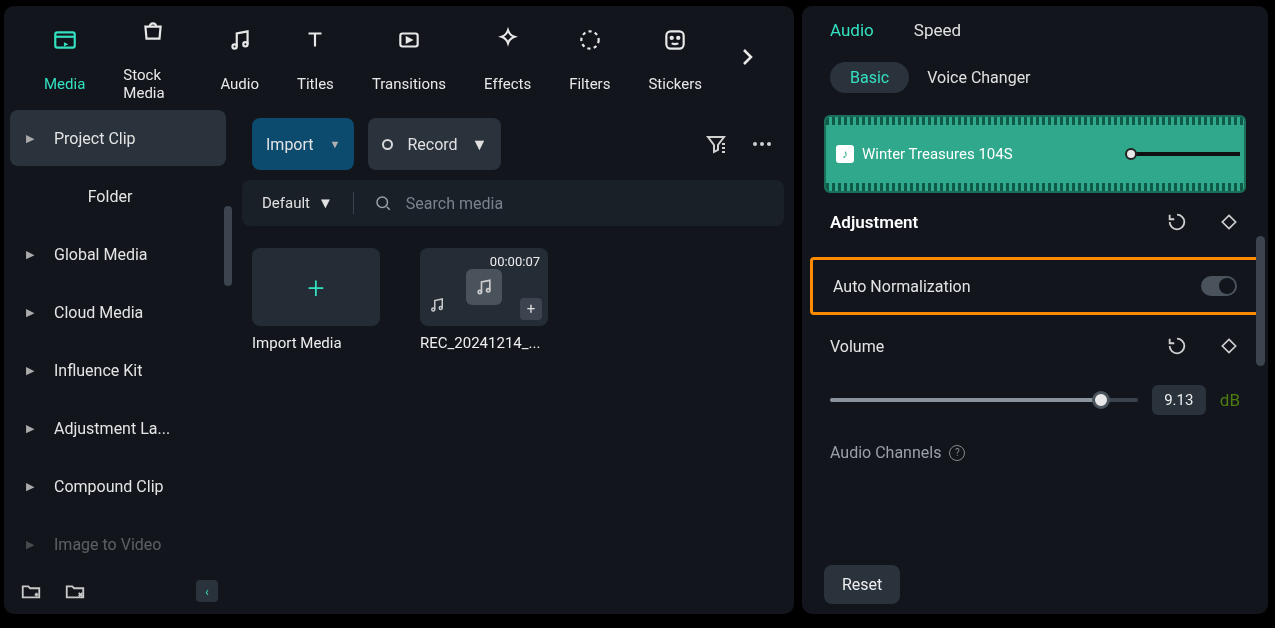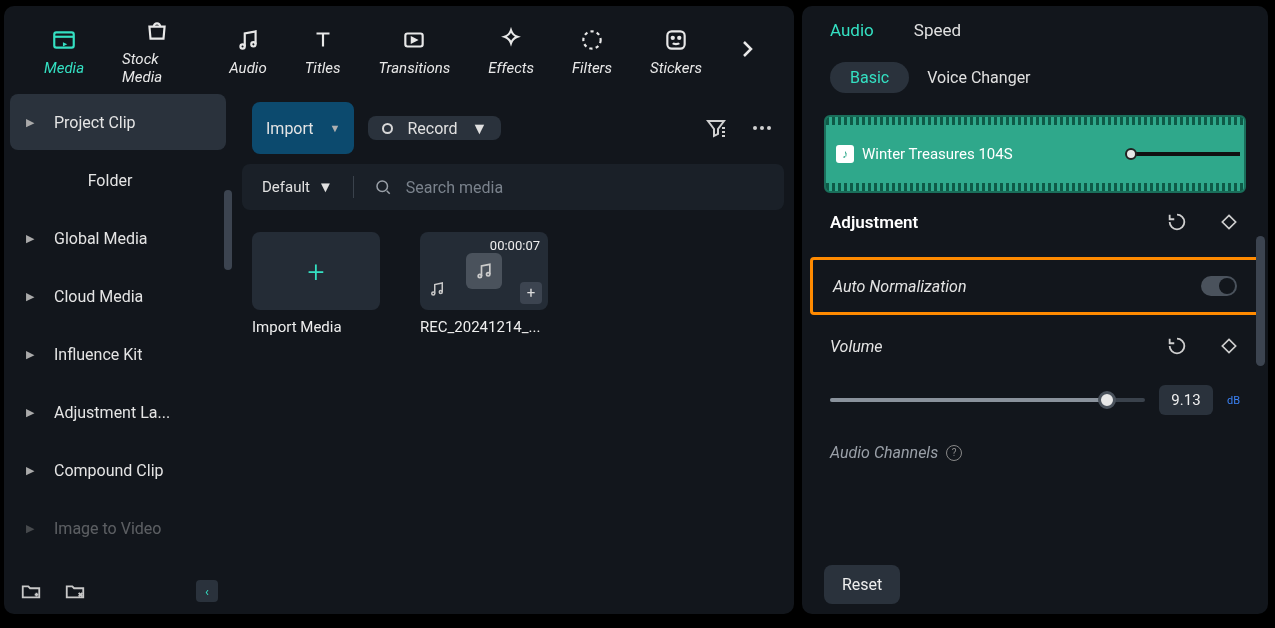--- a/index.html
+++ b/index.html
@@ -2,21 +2,21 @@
 <html><head>
 <meta charset="utf-8">
 <style>
   * { box-sizing: border-box; margin: 0; padding: 0; font-family: -apple-system, BlinkMacSystemFont, "Segoe UI", Roboto, sans-serif; }
   body { background: #000; color: #e0e0e0; width: 1275px; height: 628px; overflow: hidden; display: flex; }
   .left-panel { width: 790px; height: 608px; background: #12161c; border-radius: 10px; margin: 6px 4px; display: flex; flex-direction: column; }
   .right-panel { width: 466px; height: 608px; background: #12161c; border-radius: 10px; margin: 6px 4px; display: flex; flex-direction: column; position: relative; }
 
   
   .topnav { display: flex; align-items: center; gap: 38px; padding: 10px 40px 6px 40px; }
-  .topnav-item { display: flex; flex-direction: column; align-items: center; gap: 4px; cursor: pointer; color: #e8e8e8; font-style: italic; }
+  .topnav-item { display: flex; flex-direction: column; align-items: center; gap: 20px; cursor: pointer; color: #e8e8e8; }
   .topnav-item.active { color: #34e0c2; }
   .topnav-item .icon { width: 30px; height: 30px; display:flex; align-items:center; justify-content:center; }
   .topnav-item svg { width: 26px; height: 26px; }
   .topnav-item.active svg { stroke: #34e0c2; fill: none; }
   .topnav-item span { font-size: 15px; }
   .nav-arrow { margin-left: auto; color: #e0e0e0; cursor:pointer;}
 
   
   .left-body { display: flex; flex: 1; overflow:hidden; }
   .sidebar { width: 228px; display:flex; flex-direction: column; position:relative; }
@@ -28,21 +28,21 @@
   .side-item.folder { justify-content:center; padding-left:0;}
   .sidebar-bottom { display:flex; gap:18px; padding: 10px 14px; align-items:center; }
   .sidebar-bottom .mini-ico { width:26px; height:26px; display:flex; align-items:center; justify-content:center; color:#c8c8c8; cursor:pointer;}
   .collapse-btn { margin-left:auto; width:22px; height:22px; background:#2a323c; border-radius:4px; display:flex; align-items:center; justify-content:center; color:#34e0c2; cursor:pointer; font-size:13px;}
 
   
   .content { flex:1; display:flex; flex-direction:column; }
   .toolbar-row { display:flex; align-items:center; gap:14px; padding: 10px 20px;}
   .dropdown { background:#0c4a6e; border-radius:8px; height:52px; display:flex; align-items:center; padding:0 14px; gap:16px; color:#e4e4e4; cursor:pointer; font-size:16px;}
   .dropdown .dd-caret { font-size:11px; color:#b0b0b0;}
-  .record-btn { background:#2a323c; border-radius:8px; height:24px; display:flex; align-items:center; padding:0 14px; gap:14px; cursor:pointer; font-size:16px;}
+  .record-btn { background:#2a323c; border-radius:8px; height:52px; display:flex; align-items:center; padding:0 14px; gap:14px; cursor:pointer; font-size:16px;}
   .record-btn .dot { width:11px; height:11px; border:2.5px solid #d8d8d8; border-radius:50%;}
   .toolbar-right { margin-left:auto; display:flex; gap:22px; align-items:center;}
   .ico-btn { color:#d0d0d0; cursor:pointer; display:flex;}
   .search-row { display:flex; align-items:center; gap:14px; padding: 6px 20px; background:#1a2028; margin:0 10px; border-radius:8px; height:46px;justify-content:center;}
   .search-row .sort { display:flex; align-items:center; gap:8px; color:#e0e0e0; font-size:15px; cursor:pointer;}
   .search-row .divider { width:1px; height:22px; background:#3a424c; margin:0 6px;}
   .search-row input { background:transparent; border:none; outline:none; color:#ccc; font-size:16px; flex:1;}
   .search-row input::placeholder { color:#7a828c;}
 
   .grid { display:flex; gap:28px; padding:22px 20px;}
@@ -70,32 +70,32 @@
   .waveform .clip-name { margin-left:8px; color:#fff; font-size:15px;}
   .waveform .playhead { position:absolute; top:50%; left:73%; width:12px; height:12px; border:2.5px solid #222; background:#e8e8e8; border-radius:50%; transform:translate(-50%,-50%);}
   .waveform .trackline { position:absolute; top:50%; left:74%; right:4px; height:4px; background:#111; transform:translateY(-50%);}
 
   .section { padding: 18px 28px; display:flex; align-items:center;}
   .section-title { font-size:17px; font-weight:600; color:#fff;}
   .section .actions { margin-left:auto; display:flex; gap:30px; color:#cfcfcf;}
   .ico20 { width:22px; height:22px; display:flex; align-items:center; justify-content:center; cursor:pointer;}
 
   .highlight-box { border:3px solid #ff8a00; border-radius:4px; margin:6px 8px; padding:16px 20px; display:flex; align-items:center;}
-  .row-label { font-size:16px; color:#e4e4e4;font-style:italic;}
+  .row-label { font-size:16px; color:#e4e4e4;}
   .toggle { margin-left:auto; width:36px; height:20px; background:#4a525c; border-radius:10px; position:relative; cursor:pointer;}
   .toggle::after { content:""; position:absolute; right:2px; top:2px; width:16px; height:16px; background:#12161c; border-radius:50%;}
 
   .vol-row { padding: 14px 28px; }
   .vol-head { display:flex; align-items:center;}
   .slider-row { display:flex; align-items:center; gap:14px; padding: 14px 28px 6px;}
   .slider { flex:1; height:4px; background:#3a424c; border-radius:2px; position:relative;}
   .slider .fill { position:absolute; left:0; top:0; bottom:0; width:88%; background:#8a929c; border-radius:2px;}
   .slider .knob { position:absolute; left:88%; top:50%; width:18px; height:18px; background:#e8e8e8; border:3px solid #4a525c; border-radius:50%; transform:translate(-50%,-50%);}
   .val-box { background:#2a323c; border-radius:6px; padding:6px 12px; font-size:15px; color:#eee; min-width:54px; text-align:center;}
-  .unit { font-size:11px; color:#3b82f6;}
+  .unit { font-size:17px; color:#4d7c0f;}
 
   .channels-row { padding:22px 28px 0; display:flex; align-items:center; gap:8px;}
   .info-ico { width:16px; height:16px; border:1.6px solid #888; border-radius:50%; display:flex; align-items:center; justify-content:center; font-size:10px; color:#888;}
 
   .bottom-row { position:absolute; bottom:10px; left:0; right:0; display:flex; padding:0 22px; gap:12px;}
   .btn { background:#2a323c; border-radius:8px; padding:10px 18px; font-size:16px; color:#eee; cursor:pointer;}
   .btn.right { margin-left:auto;}
 
   .right-scrollbar { position:absolute; right:3px; top:230px; width:9px; height:130px; background:#3c4450; border-radius:5px;}
 </style>

